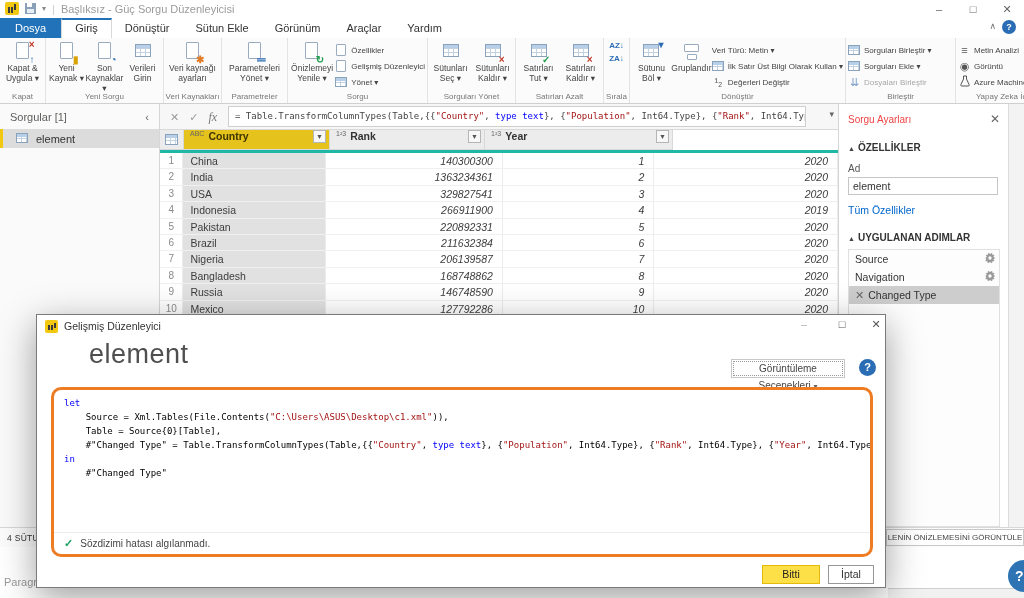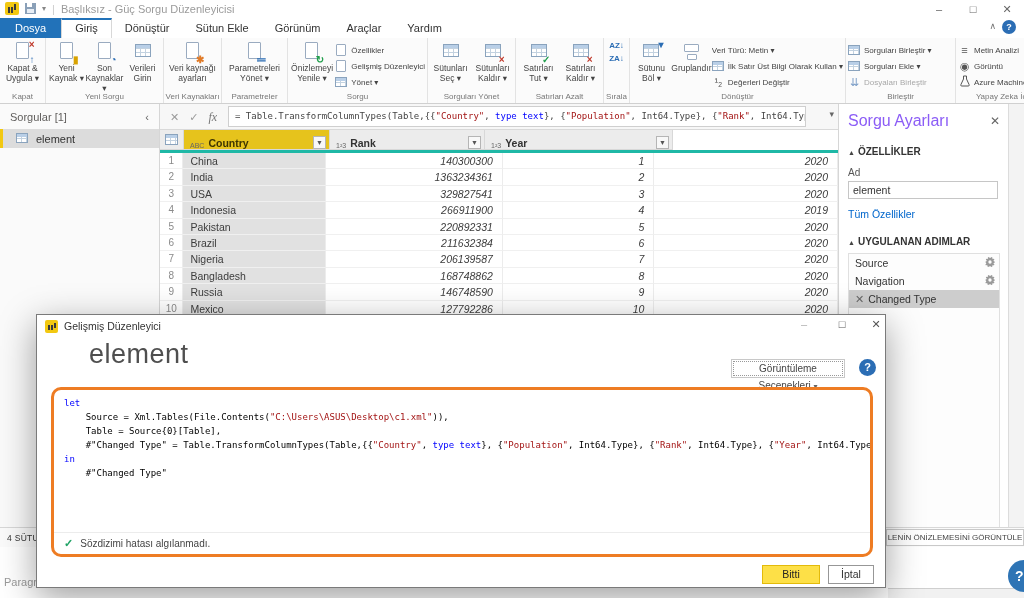--- a/index.html
+++ b/index.html
@@ -71,41 +71,41 @@
   .fx { font-style:italic; font-family:"Liberation Serif", serif; font-size:12px; color:#777; }
   .finput { position:absolute; left:68px; top:2px; width:578px; height:21px; background:#fff; border:1px solid #cfcfcf;
             font-family:"DejaVu Sans Mono", monospace; font-size:9px; line-height:19px; padding:0 6px;
             white-space:nowrap; overflow:hidden; }
   .fexpand { position:absolute; right:4px; top:5px; font-size:9px; color:#666; }
   .kw{color:#0000ff} .str{color:#a31515}
   
   .grid { position:absolute; left:160px; top:130px; width:678px; height:397px; background:#fff; font-size:10.5px; }
   .ghead { display:flex; height:20px; }
   .hcell { background:#ececec; border-right:1px solid #d8d8d8; border-bottom:1px solid #d8d8d8;
-           display:flex; align-items:flex-end; gap:4px; padding:0 3px 0 6px; color:#333; font-weight:bold; font-size:10.5px; }
+           display:flex; align-items:flex-start; gap:4px; padding:0 3px 0 6px; color:#333; font-weight:bold; font-size:10.5px; }
   .hcell .tico { font-size:7px; color:#666; font-weight:normal; letter-spacing:0; flex:none; }
   .hcell .cname { flex:1; overflow:hidden; white-space:nowrap; }
   .hcell.sel { background:#e6c31c; color:#3d3400; }
   .fltr { width:13px; height:13px; background:#f8f8f8; border:1px solid #b5b5b5; font-size:7px; line-height:11px;
           text-align:center; color:#555; flex:none; }
   .corner { width:24px; background:#ececec; border-right:1px solid #d8d8d8; border-bottom:1px solid #d8d8d8;
             display:flex; align-items:center; justify-content:center; }
   .tealbar { height:3px; background:#1fb8a6; }
   .trow { display:flex; height:16.4px; }
   .tcell { border-right:1px solid #ececec; border-bottom:1px solid #f0f0f0; line-height:16px; overflow:hidden;
            white-space:nowrap; color:#3c3c3c; }
   .tcell.rn { width:24px; text-align:center; color:#8a8a8a; font-size:10px; }
   .tcell.country { width:146px; background:#e1e1e1; padding-left:7px; }
   .tcell.num { font-style:italic; text-align:right; padding-right:9px; }
   .tcell.pop { width:181px; } .tcell.rank { width:155px; } .tcell.year { width:188px; }
   
   .settings { position:absolute; left:838px; top:104px; width:170px; height:423px; background:#fff; border-left:1px solid #d6d6d6;
               padding:8px 8px 0 9px; }
   .s-titlerow { display:flex; justify-content:space-between; align-items:center; }
-  .s-title { font-size:16px; color:#8b5cf6; }
+  .s-title { font-size:10px; color:#ef4444; }
   .s-close { font-size:12px; color:#666; }
   .s-h { font-size:10px; font-weight:bold; color:#333; margin-top:16px; }
   .s-h .tri { font-size:7px; margin-right:3px; color:#444; }
   .s-lbl { font-size:10px; color:#555; margin-top:10px; }
   .s-input { margin-top:3px; width:150px; height:18px; background:#fff; border:1px solid #c6c6c6; font-size:10.5px;
              color:#333; line-height:16px; padding:0 4px; }
   .s-link { font-size:10.5px; color:#0066cc; margin-top:9px; }
   .stepsbox { margin-top:6px; width:152px; height:278px; background:#fdfdfd; border:1px solid #e0e0e0; }
   .step { height:18px; display:flex; align-items:center; gap:4px; padding:0 4px 0 6px; font-size:10.5px; color:#333; }
   .step.sel { background:#cdcdcd; }

